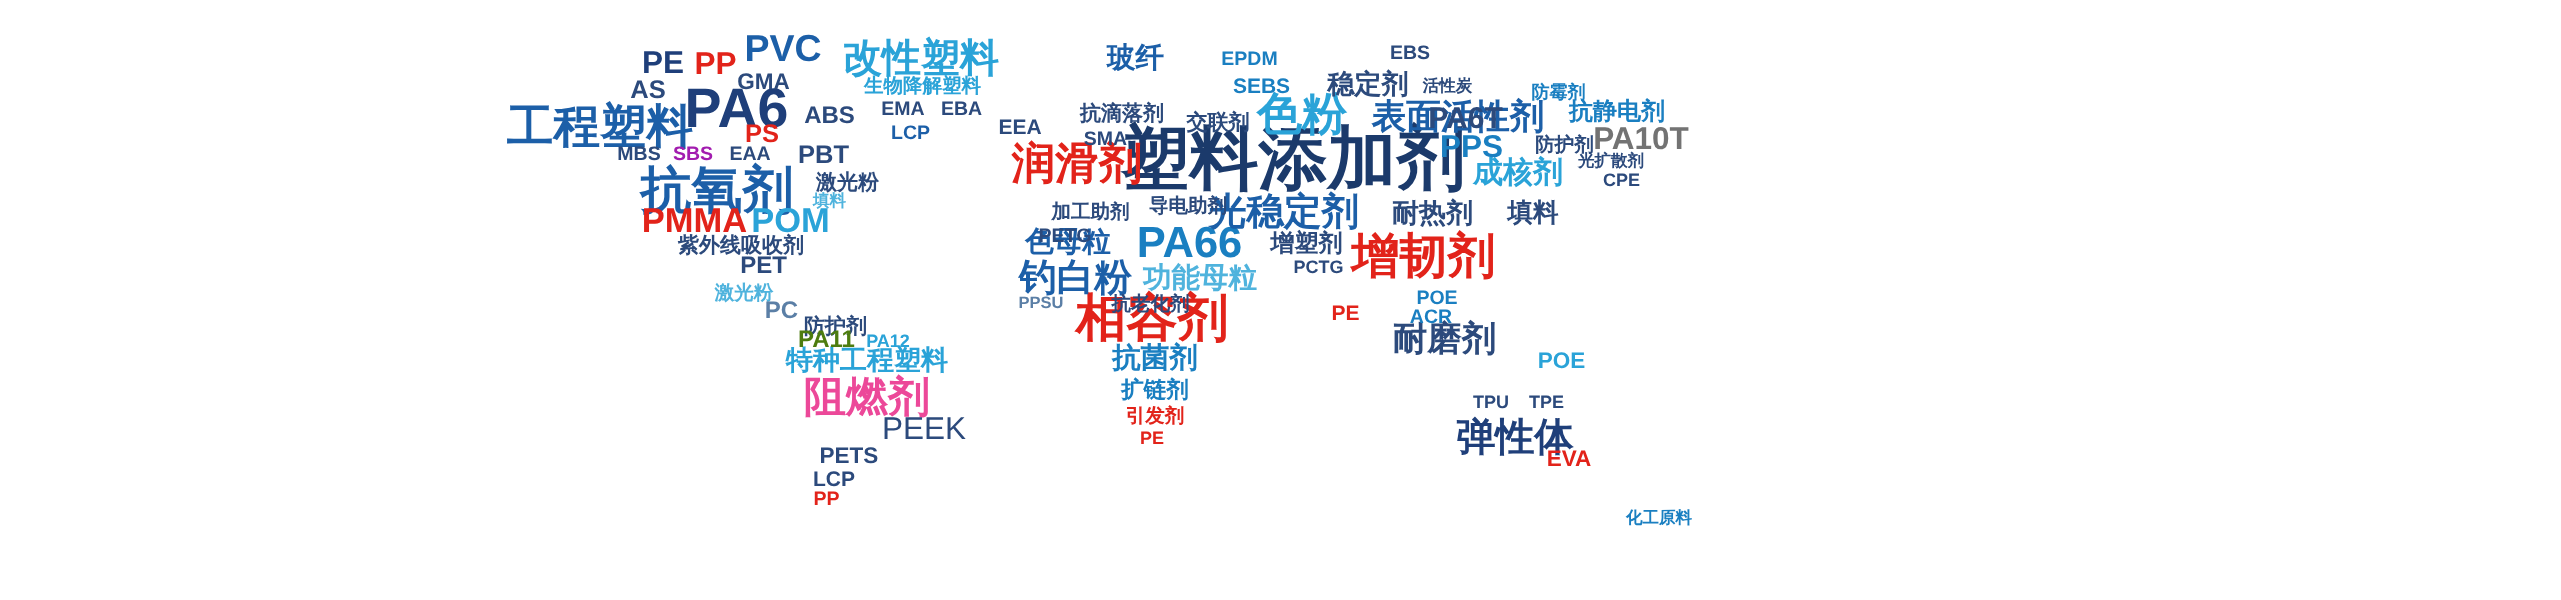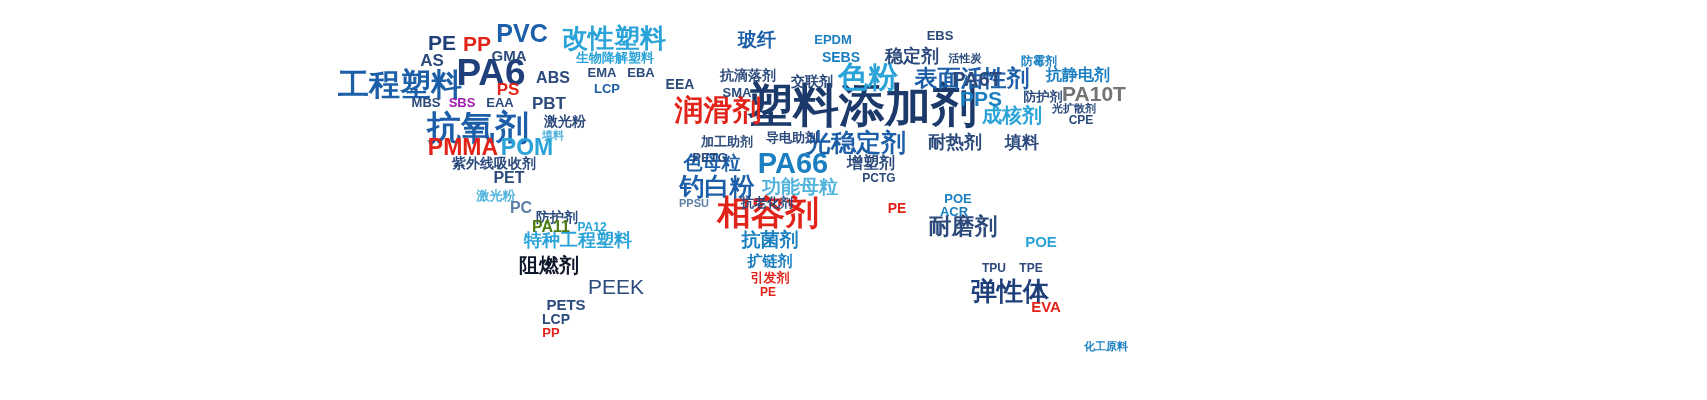--- a/index.html
+++ b/index.html
@@ -32,21 +32,22 @@
 <body>
 
 <div id="wordcloud" style="width: 1707px; height: 400px; background: rgb(255, 255, 255);">
     <span class="word w-bold" style="left: 862px; top: 105px; font-size: 46px; color: rgb(27, 58, 107);">塑料添加剂</span>
     <span class="word w-bold" style="left: 400px; top: 84px; font-size: 31px; color: rgb(28, 95, 168);">工程塑料</span>
     <span class="word w-bold" style="left: 491px; top: 72px; font-size: 37px; color: rgb(31, 63, 122);">PA6</span>
     <span class="word w-bold" style="left: 478px; top: 127px; font-size: 34px; color: rgb(28, 95, 168);">抗氧剂</span>
     <span class="word w-bold" style="left: 614px; top: 38px; font-size: 26px; color: rgb(42, 163, 216);">改性塑料</span>
     <span class="word w-bold" style="left: 718px; top: 110px; font-size: 29px; color: rgb(226, 35, 26);">润滑剂</span>
     <span class="word w-bold" style="left: 768px; top: 212px; font-size: 34px; color: rgb(226, 35, 26);">相容剂</span>
-    <span class="word w-bold" style="left: 549px; top: 265px; font-size: 20px; color: #0f172a;">阻燃剂</span>
+    <span class="word w-bold" style="left: 949px; top: 170px; font-size: 32px; color: rgb(226, 35, 26);">增韧剂</span>
+    <span class="word w-bold" style="left: 578px; top: 265px; font-size: 28px; color: #ec4899;">阻燃剂</span>
     <span class="word w-bold" style="left: 868px; top: 77px; font-size: 30px; color: rgb(42, 163, 216);">色粉</span>
     <span class="word w-bold" style="left: 972px; top: 78px; font-size: 23px; color: rgb(28, 95, 168);">表面活性剂</span>
     <span class="word w-bold" style="left: 793px; top: 163px; font-size: 29px; color: rgb(26, 127, 193);">PA66</span>
     <span class="word w-bold" style="left: 856px; top: 142px; font-size: 25px; color: rgb(28, 95, 168);">光稳定剂</span>
     <span class="word w-bold" style="left: 717px; top: 186px; font-size: 25px; color: rgb(28, 95, 168);">钓白粉</span>
     <span class="word w-bold" style="left: 1010px; top: 291px; font-size: 26px; color: rgb(31, 63, 122);">弹性体</span>
     <span class="word w-bold" style="left: 963px; top: 226px; font-size: 23px; color: rgb(44, 74, 124);">耐磨剂</span>
     <span class="word w-bold" style="left: 578px; top: 240px; font-size: 18px; color: rgb(42, 163, 216);">特种工程塑料</span>
     <span class="word w-bold" style="left: 463px; top: 147px; font-size: 23px; color: rgb(226, 35, 26);">PMMA</span>
     <span class="word w-bold" style="left: 527px; top: 147px; font-size: 23px; color: rgb(42, 163, 216);">POM</span>

